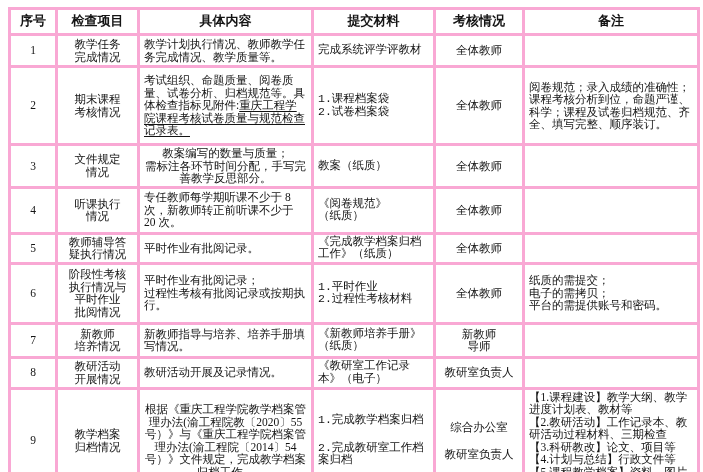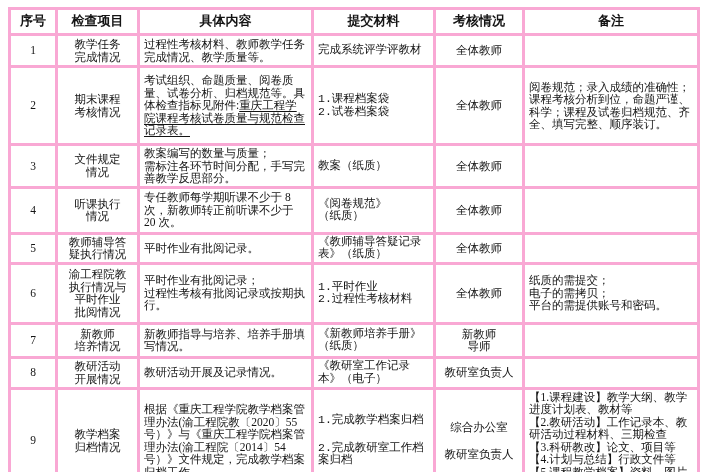--- a/index.html
+++ b/index.html
@@ -29,21 +29,21 @@
     font-size: 13px;
     font-weight: bold;
     text-align: center;
     white-space: nowrap;
     padding: 2px;
   }
   .c-num, .c-item, .c-target { text-align: center; }
   .c-content, .c-remark, .c-materials { text-align: left; }
   .c-materials { padding-left: 6px; font-family: Liberation Mono, monospace; }
   .u { text-decoration: underline; text-underline-offset: 2px; text-align: center; }
-  .tight { line-height: 12.3px; }
+  .tight { line-height: 12.3px; text-align: center; }
   .small { font-size: 10.4px; line-height: 12.3px; }
   
   tr.hd  { height: 26px; }
   tr.r1  { height: 32px; }
   tr.r2  { height: 78px; }
   tr.r3  { height: 37px; }
   tr.r4  { height: 46px; }
   tr.r5  { height: 30px; }
   tr.r6  { height: 60px; }
   tr.r7  { height: 34px; }
@@ -73,21 +73,21 @@
       <th>提交材料</th>
       <th>考核情况</th>
       <th>备注</th>
     </tr>
   </thead>
   <tbody>
     <tr class="r1">
       <td class="c-num">1</td>
       <td class="c-item">教学任务
 完成情况</td>
-      <td class="c-content">过程性考核材料、教师教学任务完成情况、教学质量等。</td>
+      <td class="c-content">教学计划执行情况、教师教学任务完成情况、教学质量等。</td>
       <td class="c-materials">完成系统评学评教材</td>
       <td class="c-target">全体教师</td>
       <td class="c-remark"></td>
     </tr>
     <tr class="r2">
       <td class="c-num">2</td>
       <td class="c-item">期末课程
 考核情况</td>
       <td class="c-content"><span>考试组织、命题质量、阅卷质量、试卷分析、归档规范等。具体检查指标见附件:</span><span class="u">重庆工程学院课程考核试卷质量与规范检查记录表。</span></td>
       <td class="c-materials">1.课程档案袋
@@ -113,27 +113,27 @@
       <td class="c-materials">《阅卷规范》
 （纸质）</td>
       <td class="c-target">全体教师</td>
       <td class="c-remark"></td>
     </tr>
     <tr class="r5">
       <td class="c-num">5</td>
       <td class="c-item">教师辅导答
 疑执行情况</td>
       <td class="c-content">平时作业有批阅记录。</td>
-      <td class="c-materials">《教师辅导答疑记录表》（纸质）</td>
+      <td class="c-materials">《完成教学档案归档工作》（纸质）</td>
       <td class="c-target">全体教师</td>
       <td class="c-remark"></td>
     </tr>
     <tr class="r6">
       <td class="c-num">6</td>
-      <td class="c-item">渝工程院教
+      <td class="c-item">阶段性考核
 执行情况与
 平时作业
 批阅情况</td>
       <td class="c-content">平时作业有批阅记录；
 过程性考核有批阅记录或按期执行。</td>
       <td class="c-materials">1.平时作业
 2.过程性考核材料</td>
       <td class="c-target">全体教师</td>
       <td class="c-remark">纸质的需提交；
 电子的需拷贝；

